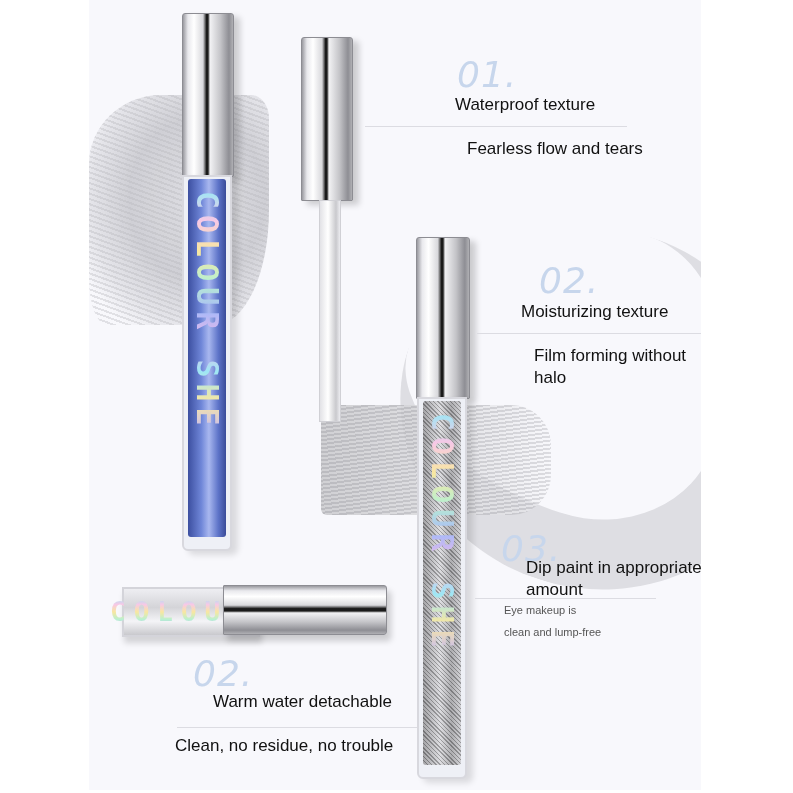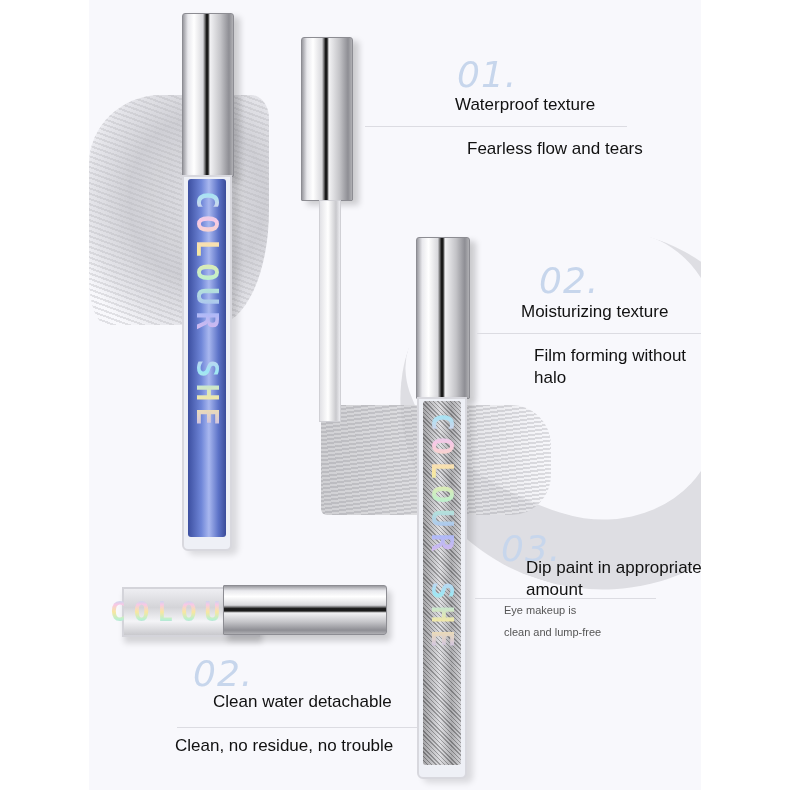--- a/index.html
+++ b/index.html
@@ -94,17 +94,17 @@
   <div class="abs rule" style="left:388px;top:333px;width:225px;"></div>
   <div class="abs feat" style="left:432px;top:345px;width:180px;margin-left:13px;">Film forming without halo</div>
 
   <div class="abs num" style="left:412px;top:528px;">03.</div>
   <div class="abs feat" style="left:437px;top:557px;width:200px;">Dip paint in appropriate amount</div>
   <div class="abs rule" style="left:386px;top:598px;width:181px;"></div>
   <div class="abs sub" style="left:415px;top:599px;">Eye makeup is</div>
   <div class="abs sub" style="left:415px;top:621px;">clean and lump-free</div>
 
   <div class="abs num" style="left:104px;top:653px;">02.</div>
-  <div class="abs feat" style="left:124px;top:691px;">Clean water detachable</div>
+  <div class="abs feat" style="left:124px;top:691px;">Warm water detachable</div>
   <div class="abs rule" style="left:88px;top:727px;width:240px;"></div>
   <div class="abs feat" style="left:86px;top:735px;">Clean, no residue, no trouble</div>
 
 </div>
 
 </body></html>

